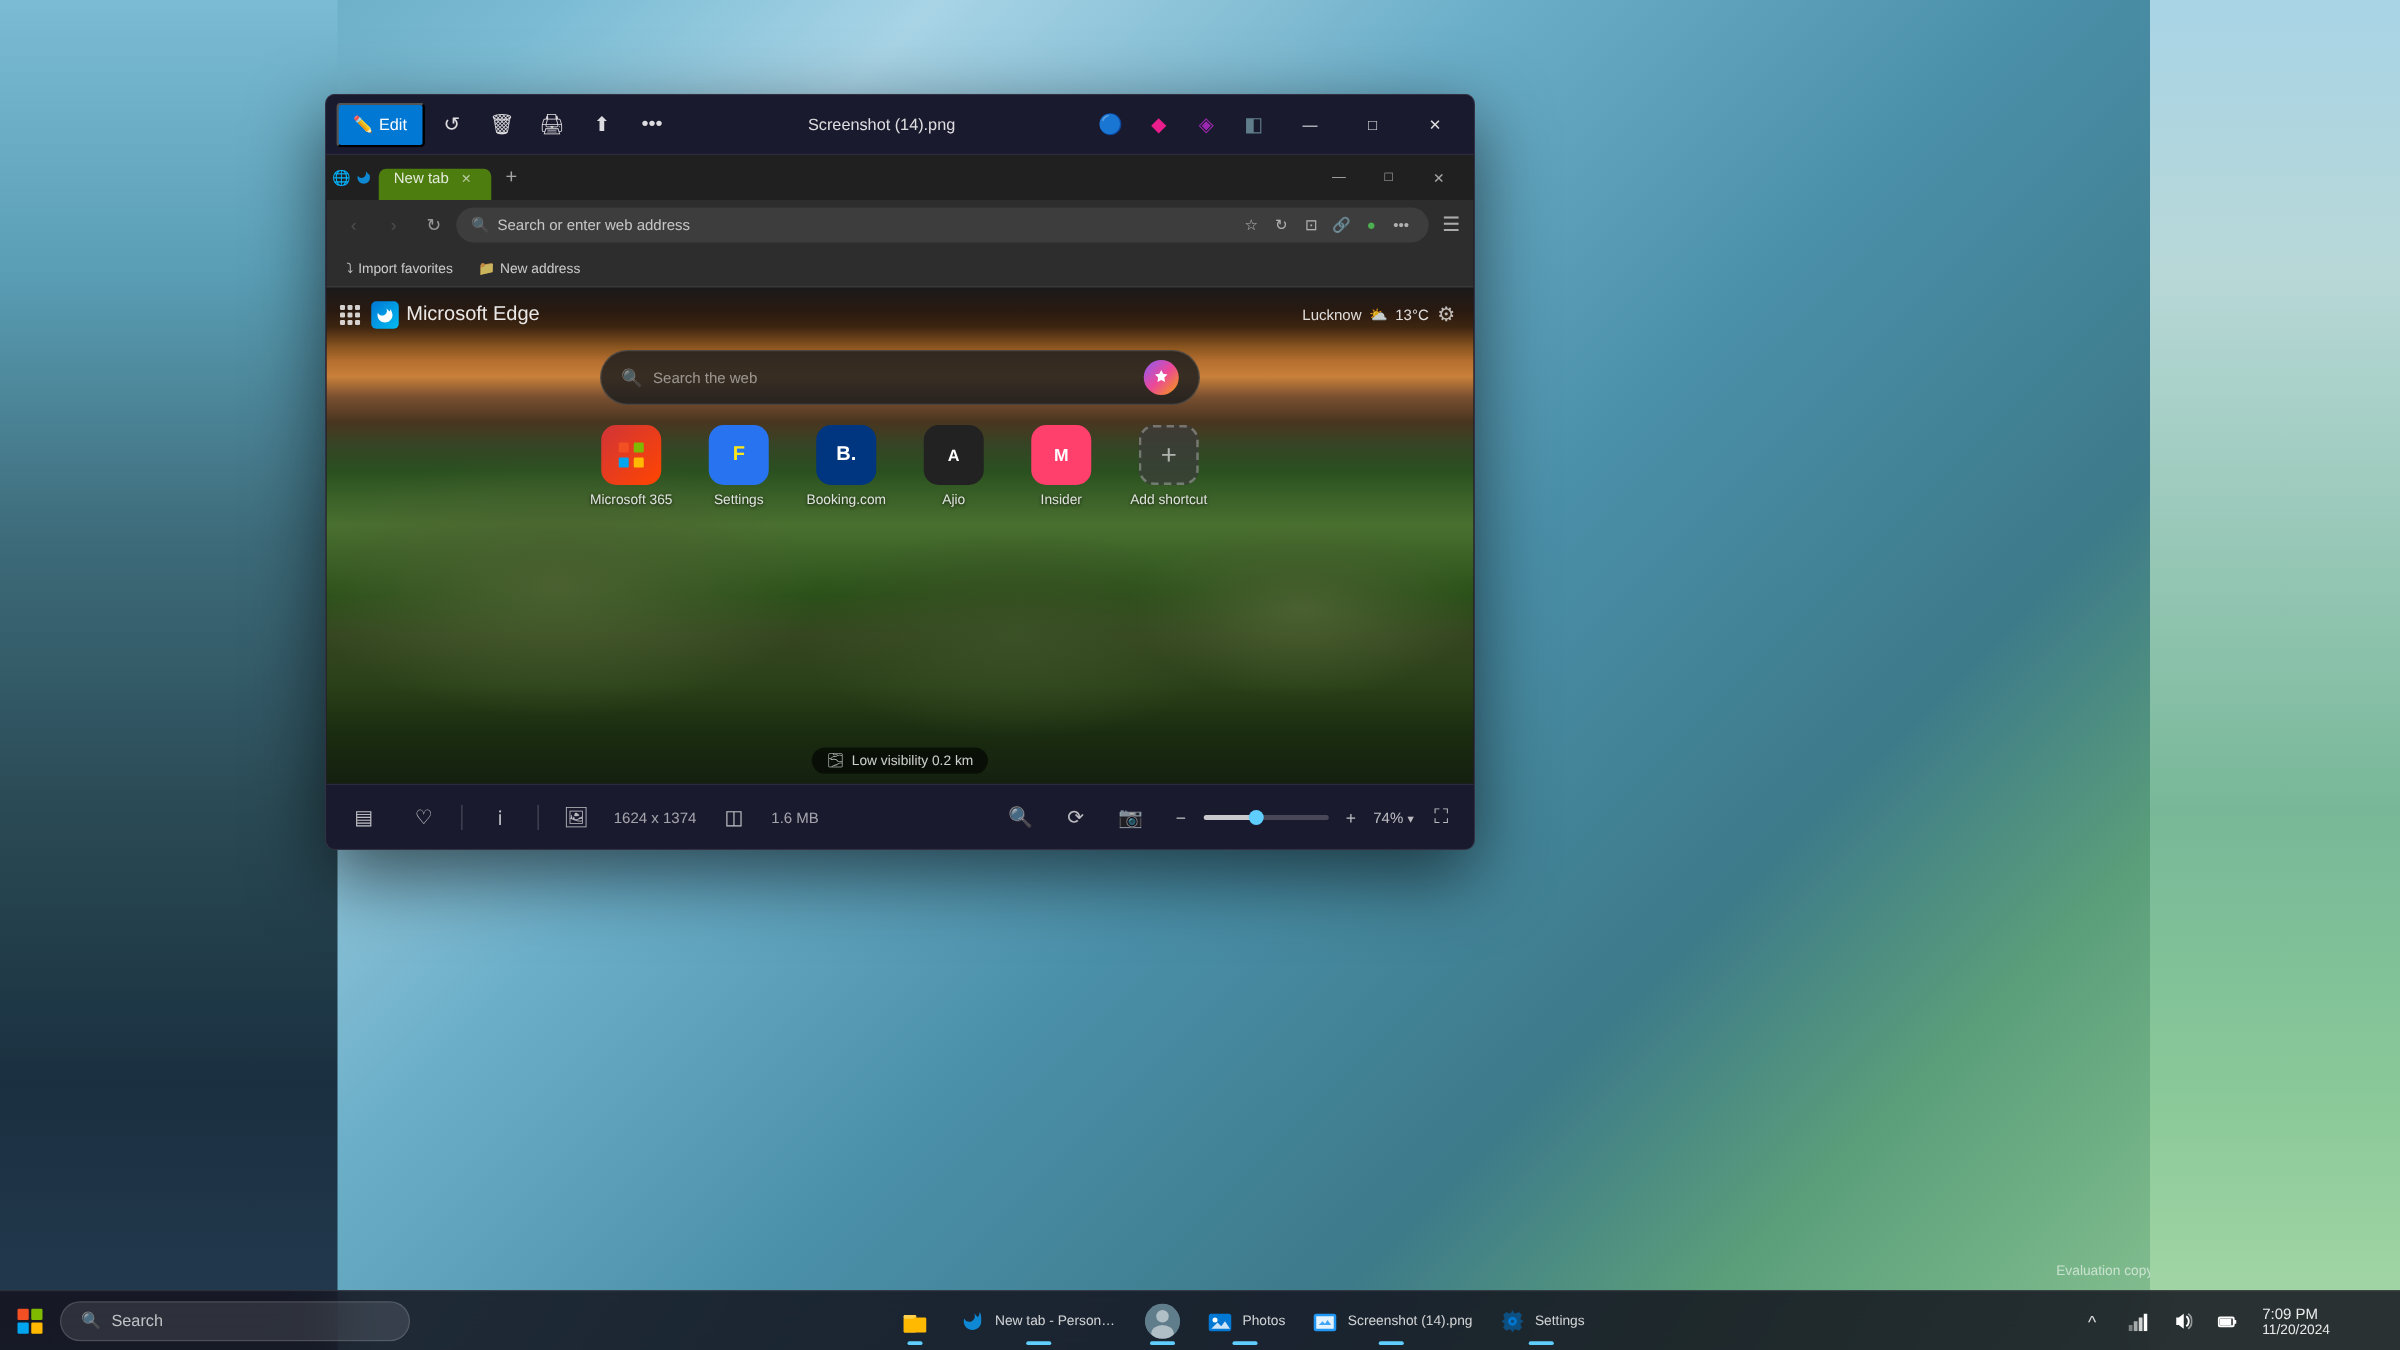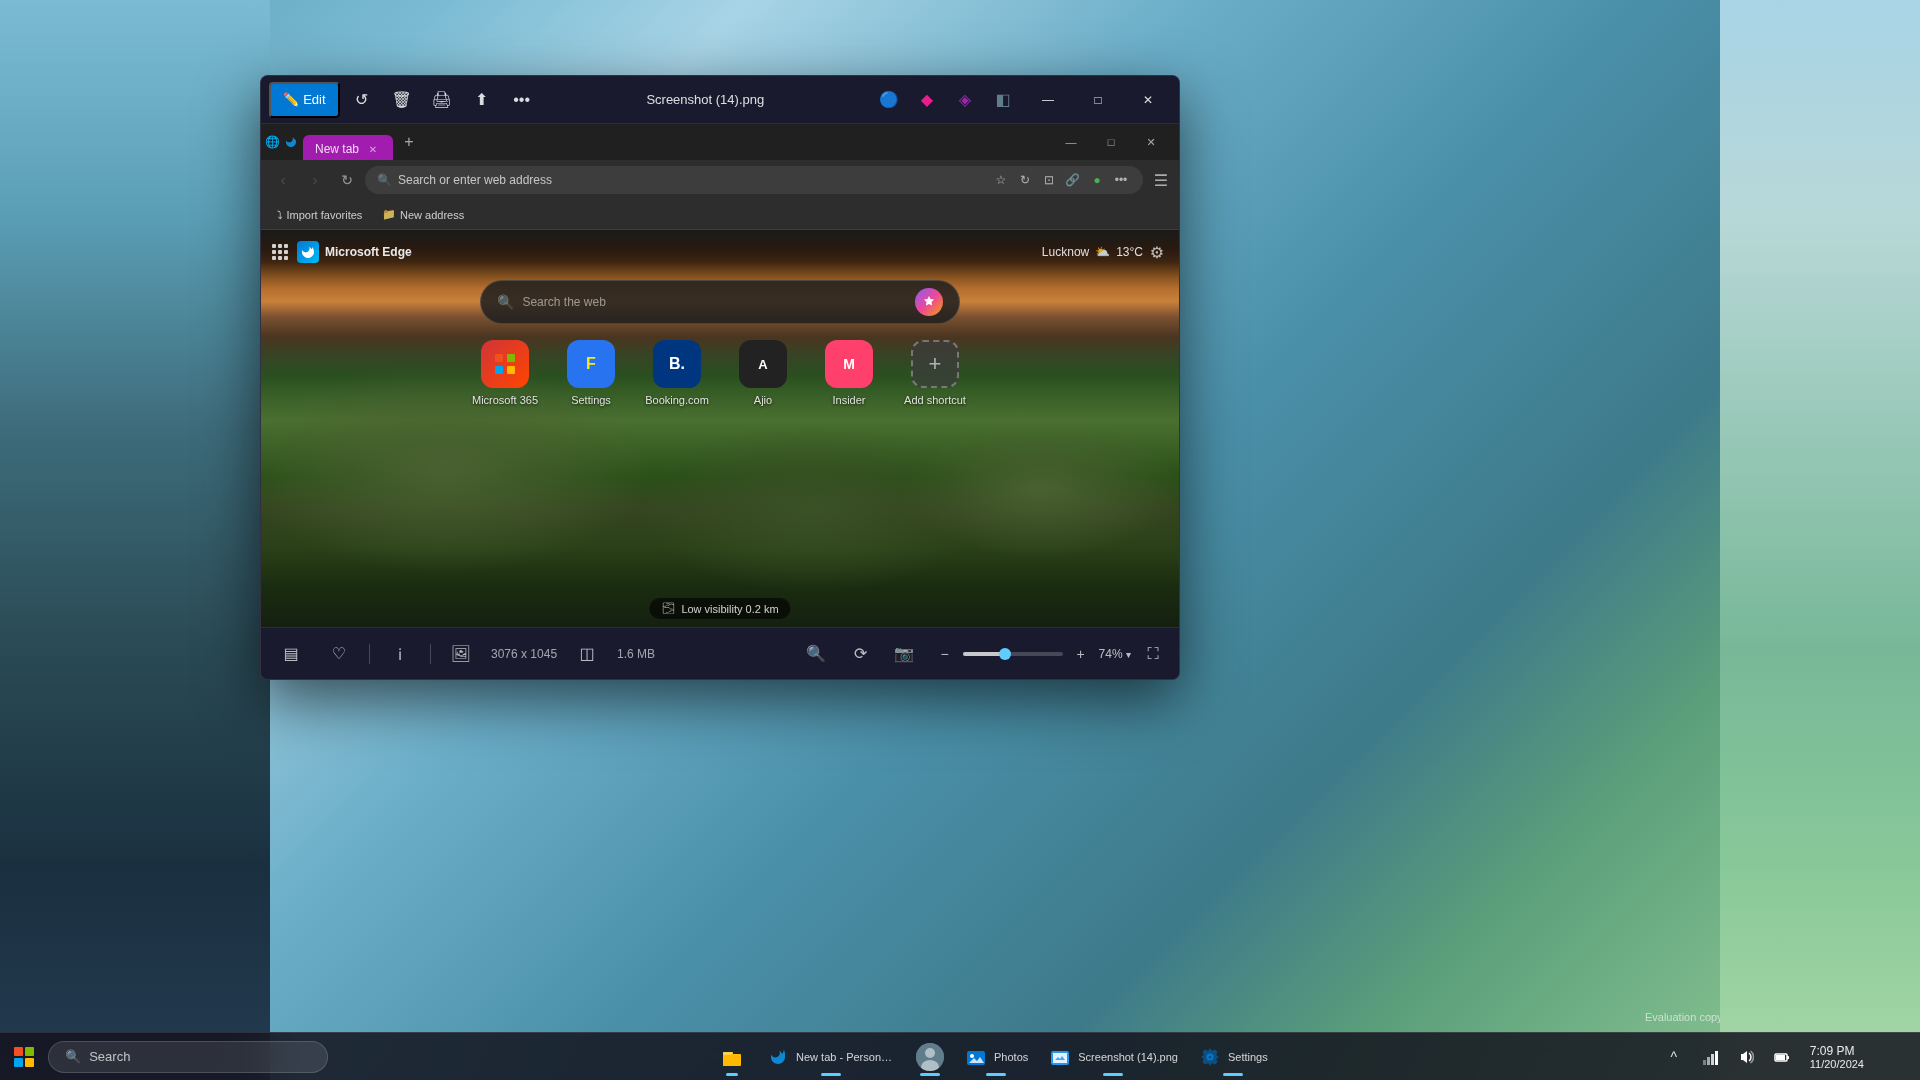--- a/index.html
+++ b/index.html
@@ -284,25 +284,24 @@
       width: 16px;
       height: 16px;
       font-size: 12px;
       display: flex;
       align-items: center;
       justify-content: center;
     }
 
     .browser-tab {
       display: flex;
-      align-items: center;
       gap: 6px;
       height: 28px;
       padding: 0 12px;
-      background: #a21caf;
+      background: #4d7c0f;
       border-radius: 6px 6px 0 0;
       font-size: 12px;
       color: rgba(255,255,255,0.85);
       cursor: pointer;
       margin-top: 14px;
     }
 
     .browser-tab-close {
       width: 16px;
       height: 16px;
@@ -483,22 +482,22 @@
 
     .nt-edge-logo {
       display: flex;
       align-items: center;
       gap: 6px;
       cursor: pointer;
     }
 
     .edge-logo-text {
       color: rgba(255,255,255,0.9);
-      font-size: 12px;
-      font-weight: 700;
+      font-size: 16px;
+      font-weight: 400;
     }
 
     .nt-weather {
       display: flex;
       align-items: center;
       gap: 6px;
       color: rgba(255,255,255,0.85);
       font-size: 12px;
     }
 
@@ -1035,21 +1034,21 @@
         <span>♡</span>
       </div>
       <div class="status-divider"></div>
       <div class="status-btn">
         <span>ℹ</span>
       </div>
       <div class="status-divider"></div>
       <div class="status-btn">
         <span>🖼</span>
       </div>
-      <span class="status-text">3076 x 1045</span>
+      <span class="status-text">1624 x 1374</span>
       <div class="status-btn">
         <span>◫</span>
       </div>
       <span class="status-text">1.6 MB</span>
 
       <div class="status-right">
         <div class="status-btn">
           <span>🔍</span>
         </div>
         <div class="status-btn">

